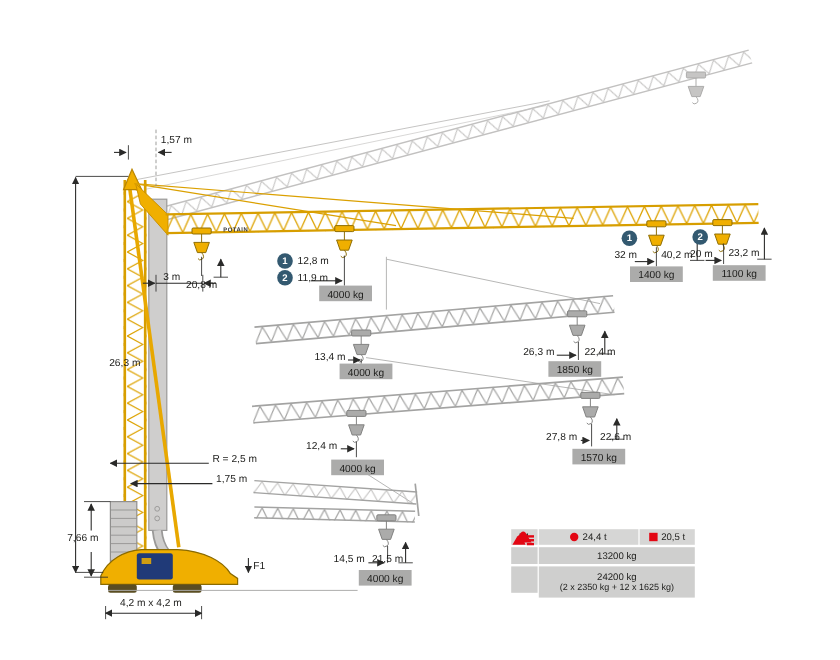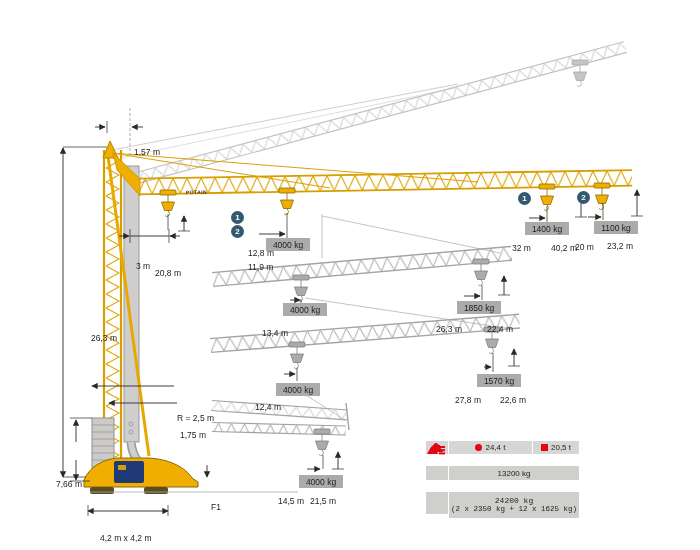--- a/index.html
+++ b/index.html
@@ -1,39 +1,39 @@
 <!DOCTYPE html>
 <html><head>
 <meta charset="utf-8">
 <style>
   html,body{margin:0;padding:0;background:#fff;}
   #stage{position:relative;width:700px;height:550px;background:#fff;overflow:hidden;
          font-family:"Liberation Sans",sans-serif;color:#1d1d1b;}
   svg{position:absolute;left:0;top:0;}
-  .lbl{position:absolute;font-size:8.5px;line-height:9px;white-space:nowrap;color:#1d1d1b;margin-top:36px;}
+  .lbl{position:absolute;font-size:8.5px;line-height:9px;white-space:nowrap;color:#1d1d1b;}
   .kgbox{position:absolute;width:44px;height:13px;background:#ababaa;color:#1d1d1b;
          font-size:8.5px;display:flex;align-items:center;justify-content:center;white-space:nowrap;}
   .mk{position:absolute;width:13px;height:13px;border-radius:50%;background:#335970;color:#fff;
       font-size:8px;line-height:13px;font-weight:bold;text-align:center;}
   .logo{position:absolute;font-size:5px;font-weight:bold;letter-spacing:.4px;color:#3a3a39;
         transform:rotate(-1deg);}
   
   .hy{fill:#f0af00;stroke:#8a6a00;stroke-width:.8;}
   .hg{fill:#ababaa;stroke:#7e7e7d;stroke-width:.8;}
   .hl{fill:#c6c5c4;stroke:#a9a8a7;stroke-width:.8;}
   
   #tbl{position:absolute;left:426px;top:441px;width:153px;font-size:8px;}
-  .trow{display:flex;gap:1px;margin-bottom:12px;}
+  .trow{display:flex;gap:1px;margin-bottom:2px;}
   .tc{background:#cfcfce;display:flex;align-items:center;justify-content:center;gap:3px;}
   .tc.hdr{background:#d6d6d5;}
   .tc.ic{width:22px;flex:none;}
   .tc.v{flex:1;}
   .dot{width:7px;height:7px;border-radius:50%;background:#e30613;display:inline-block;}
   .sq{width:7px;height:7px;background:#e30613;display:inline-block;}
-  .two{flex-direction:column;gap:0;line-height:9px;padding:2px 0;font-family:Liberation Mono, monospace;}
+  .two{flex-direction:column;gap:0;line-height:9px;padding:2px 0;}
   .sub{font-size:7.5px;}
 </style>
 </head>
 <body>
 
 <div id="stage">
 
 <svg width="700" height="550" viewBox="0 0 700 550">
   <defs>
     <marker id="ar" viewBox="0 0 10 10" refX="9" refY="5" markerWidth="7" markerHeight="7" orient="auto-start-reverse">

